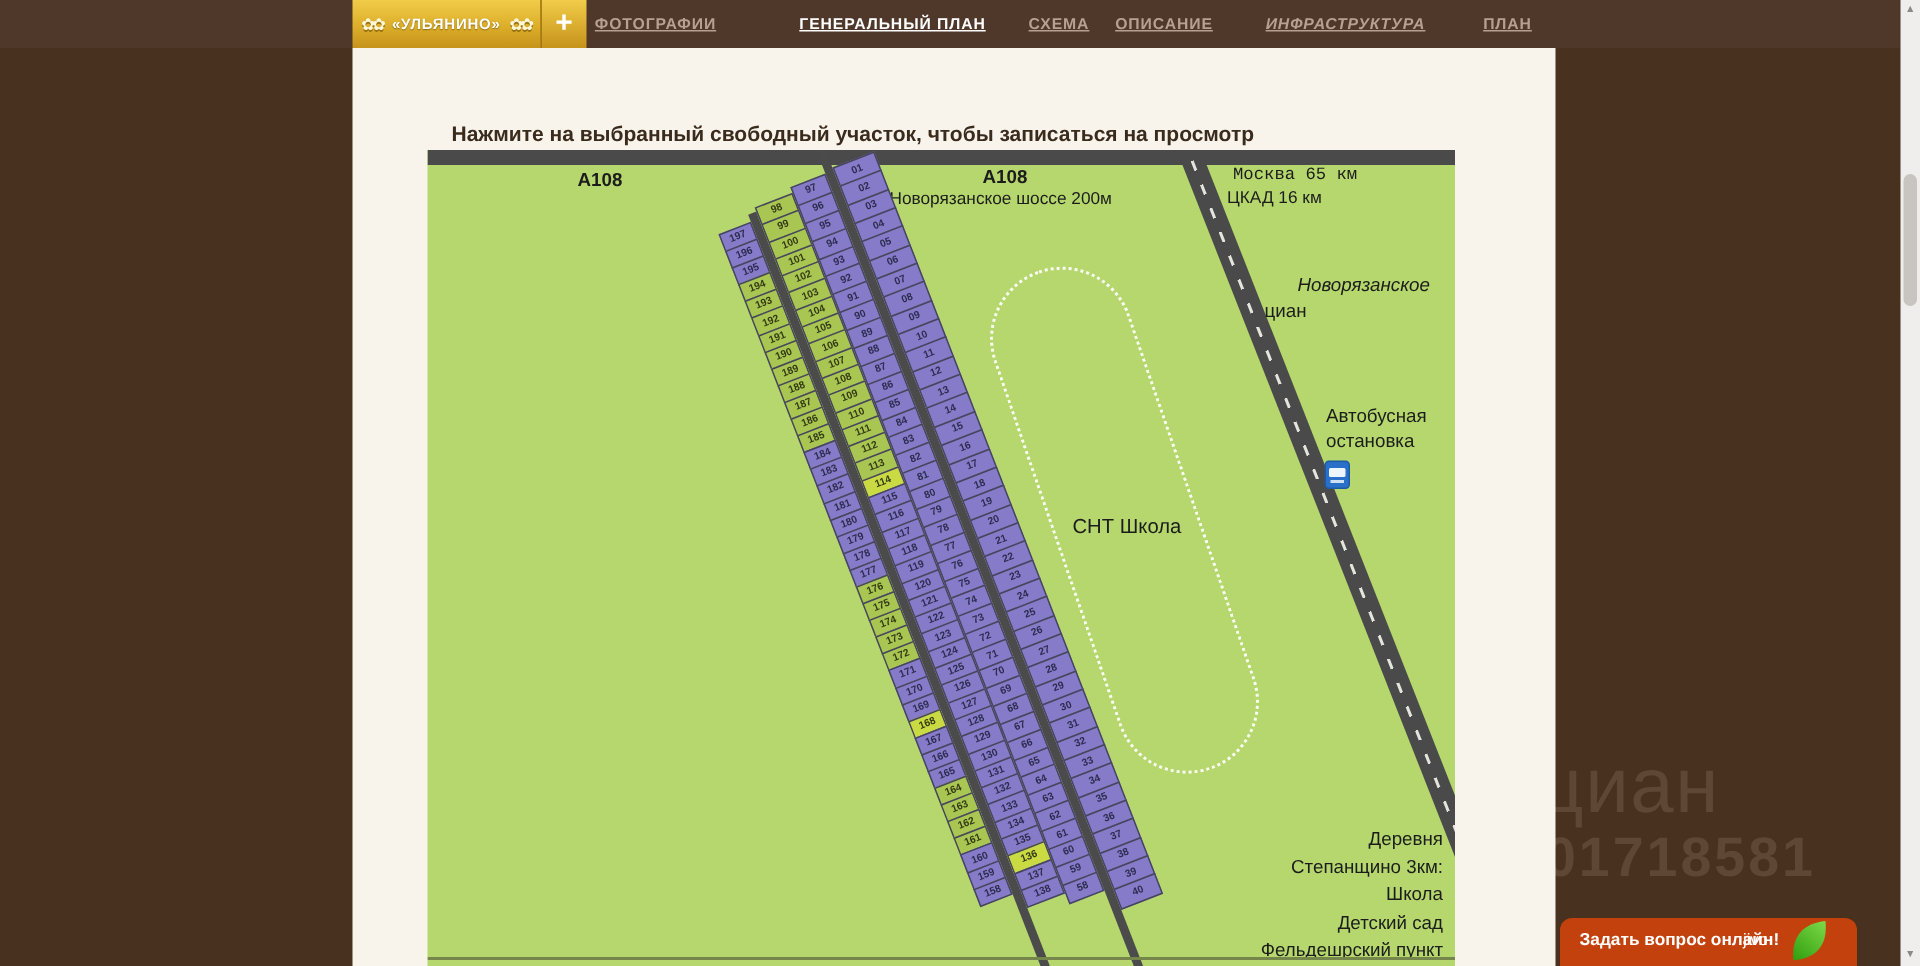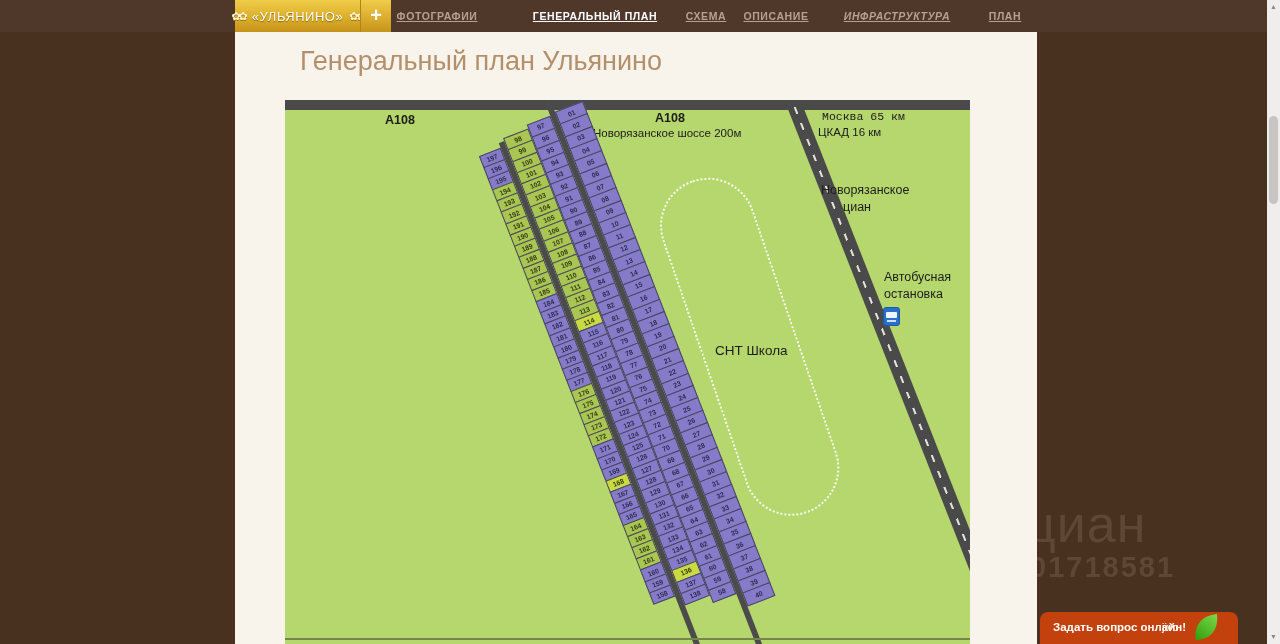--- a/index.html
+++ b/index.html
@@ -5,21 +5,21 @@
   * { margin:0; padding:0; box-sizing:border-box; }
   html,body { width:1280px; height:644px; overflow:hidden; }
   body { position:relative; background:#48311f; font-family:"Liberation Sans", sans-serif; }
 
   
   .topnav { position:absolute; left:0; top:0; width:1267px; height:32px; background:#4f372a; z-index:5; }
   .brand { position:absolute; left:235px; top:0; width:125px; height:32px;
            background:linear-gradient(180deg,#f1cc49 0%,#dcae2a 55%,#c6931b 100%);
            display:flex; align-items:center; justify-content:center; gap:6px; cursor:pointer; }
   .flowers { font-size:11px; color:#fdf6d8; text-shadow:0 1px 0 #9a7413; letter-spacing:-2px; }
-  .brand-label { color:#fff; font-weight:normal; font-size:13px; letter-spacing:.5px;
+  .brand-label { color:#fff; font-weight:bold; font-size:10px; letter-spacing:.5px;
                  text-shadow:0 1px 1px #8a6a10; }
   .plusbtn { position:absolute; left:360px; top:0; width:31px; height:32px;
              background:linear-gradient(180deg,#f1cc49,#c6931b); border-left:1px solid #b3850f;
              color:#fff; font-size:20px; font-weight:bold; text-align:center; line-height:30px; cursor:pointer; }
   .navitem { position:absolute; top:10px; transform:translateX(-50%); color:#b6a190;
              font-size:10.5px; font-weight:bold; letter-spacing:.6px; text-decoration:underline;
              white-space:nowrap; cursor:pointer; }
   .navitem.active { color:#ffffff; }
 
   
@@ -61,21 +61,21 @@
   .plot { width:100%; border:1px solid #45455c; margin-top:-1px; background:#867bc9;
           display:flex; align-items:center; justify-content:center;
           font-size:7px; font-weight:bold; color:#2c2c4e; }
   .plot.green  { background:#a9c552; color:#333a14; cursor:pointer; }
   .plot.bright { background:#c9da43; color:#333a14; cursor:pointer; }
   .broad { position:absolute; background:#4b4b4b; }
 
   
   .wm-text { position:absolute; left:1026px; top:494px; font-size:52px; color:#5e4835;
              letter-spacing:1px; z-index:1; }
-  .wm-num  { position:absolute; left:1030px; top:551px; font-size:29px; font-weight:bold;
+  .wm-num  { position:absolute; left:1030px; top:551px; font-size:37px; font-weight:bold;
              color:#5e4835; letter-spacing:2px; z-index:1; }
 
   
   .jivo { position:absolute; left:1040px; top:612px; width:198px; height:32px; background:#c2410c;
           border-radius:8px 8px 0 0; z-index:6; cursor:pointer;text-align:right; }
   .jivo-label { position:absolute; left:13px; top:9px; color:#fff; font-size:11.5px; font-weight:bold; }
   .jivo-brand { position:absolute; left:122px; top:9px; color:#fff; font-size:11px; }
   .jivo-leaf  { position:absolute; left:150px; top:1px; width:32px; height:29px; }
 
   
@@ -103,47 +103,54 @@
       <span class="navitem" style="left: 437px;">ФОТОГРАФИИ</span>
       <span class="navitem active" style="left: 595px;">ГЕНЕРАЛЬНЫЙ ПЛАН</span>
       <span class="navitem" style="left: 706px;">СХЕМА</span>
       <span class="navitem" style="left: 776px;">ОПИСАНИЕ</span>
       <span class="navitem" style="left: 897px; font-style: italic;">ИНФРАСТРУКТУРА</span>
       <span class="navitem" style="left: 1005px;">ПЛАН</span>
     </div>
 </div>
 
 <div class="content">
-  <div class="page-title">Генеральный план Ульянино</div>
+  <div class="page-subtitle">Нажмите на выбранный свободный участок, чтобы записаться на просмотр</div>
 
   <div class="map">
     <div class="toproad"></div>
     <span class="maplabel lbl-a108" style="left:100px; top:13px;">А108</span>
     <span class="maplabel lbl-a108" style="left:370px; top:11px;">А108</span>
     <span class="maplabel lbl-sm" style="left:308px; top:27px;">Новорязанское шоссе 200м</span>
     <span class="maplabel lbl-sm" style="left:537px; top:10px;font-family:Liberation Mono, monospace;">Москва 65 км</span>
     <span class="maplabel lbl-sm" style="left:533px; top:26px;">ЦКАД 16 км</span>
 
     <div class="highway">
         <div class="dash"></div>
       </div>
 
-    <span class="maplabel lbl-md" style="left:536px; top:83px;">Новорязанское</span>
+    <span class="maplabel lbl-md" style="left:580px; top:83px;font-style:italic;">Новорязанское</span>
     <span class="maplabel lbl-md" style="left:558px; top:100px;">циан</span>
 
     <span class="maplabel lbl-md" style="left:599px; top:170px;">Автобусная</span>
     <span class="maplabel lbl-md" style="left:599px; top:187px;">остановка</span>
     <div class="busicon">
         <div class="w"></div>
         <div class="b"></div>
       </div>
 
     <div class="snt-area"></div>
     <span class="snt-label maplabel">СНТ Школа</span>
 
+    <div class="village">
+      <div>Деревня</div>
+      <div>Степанщино 3км:</div>
+      <div>Школа</div>
+      <div>Детский сад</div>
+      <div>Фельдешрский пункт</div>
+    </div>
 
     <div class="bands" id="bands">
         <div class="broad" style="left: 24px; top: 6px; width: 6px; height: 615px;"></div>
         <div class="broad" style="left: 84px; top: -24px; width: 6px; height: 690px;"></div>
         <div class="pcol" style="left: 0px; top: 12px; width: 24px;">
           <div class="plot" style="height: 13.1px;">197</div>
           <div class="plot" style="height: 13.1px;">196</div>
           <div class="plot" style="height: 13.1px;">195</div>
           <div class="plot green" style="height: 13.1px;">194</div>
           <div class="plot green" style="height: 13.1px;">193</div>

